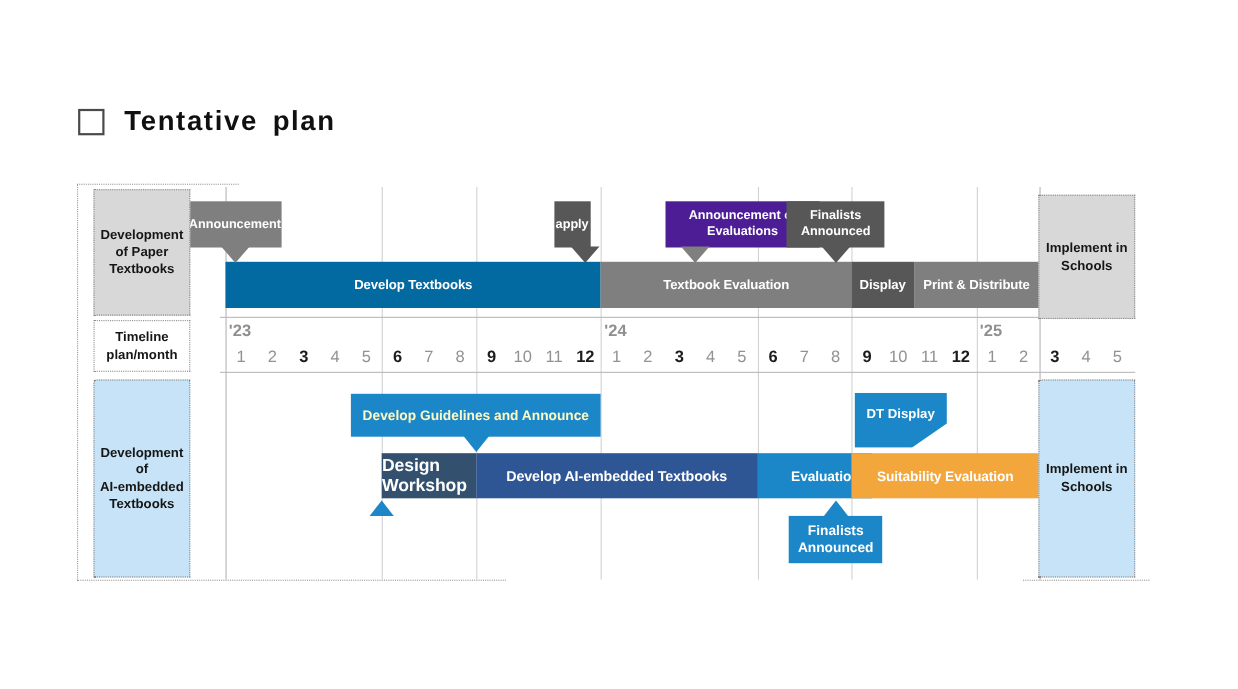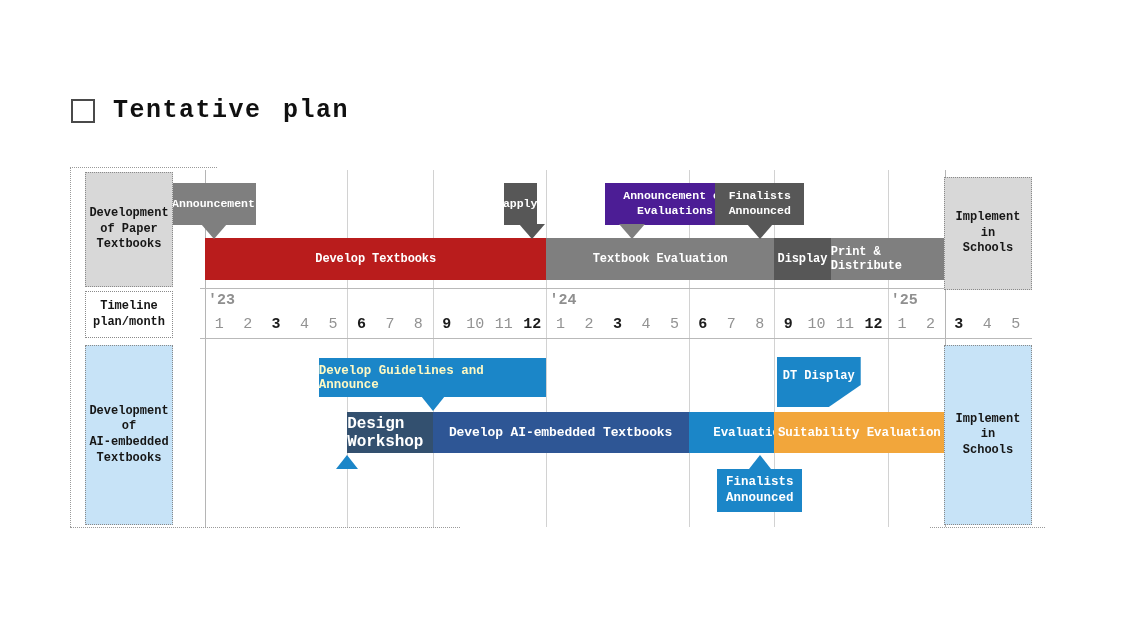--- a/index.html
+++ b/index.html
@@ -1,18 +1,18 @@
 <!DOCTYPE html>
 <html><head>
 <meta charset="utf-8">
 <style>
   html,body{margin:0;padding:0;background:#fff;}
   body{width:1125px;height:626px;position:relative;overflow:hidden;
        font-family:"Liberation Sans",sans-serif;}
-  .slide{position:absolute;inset:0;background:#fff;font-family:Liberation Mono, monospace;}
+  .slide{position:absolute;inset:0;background:#fff;}
 
   
   .title-row{position:absolute;left:71px;top:96px;display:flex;align-items:center;gap:18px;}
   .checkbox{width:20px;height:20px;border:2px solid #4a4a4a;background:#fff;}
   .title-text{font-size:25px;font-weight:600;color:#101010;letter-spacing:1.5px;word-spacing:5px;}
 
   
   #chart{position:absolute;inset:0;}
 
   
@@ -109,21 +109,21 @@
       <div class="month q" style="left: 773.966px; width: 28.4483px;">9</div>
       <div class="month" style="left: 802.414px; width: 28.4483px;">10</div>
       <div class="month" style="left: 830.862px; width: 28.4483px;">11</div>
       <div class="month q" style="left: 859.31px; width: 28.4483px;">12</div>
       <div class="year" style="left: 890.759px;">'25</div>
       <div class="month" style="left: 887.759px; width: 28.4483px;">1</div>
       <div class="month" style="left: 916.207px; width: 28.4483px;">2</div>
       <div class="month q" style="left: 944.655px; width: 28.4483px;">3</div>
       <div class="month" style="left: 973.103px; width: 28.4483px;">4</div>
       <div class="month" style="left: 1001.55px; width: 28.4483px;">5</div>
-      <div class="tbar" style="left: 205px; width: 341.379px; background: #b91c1c;">Develop Textbooks</div>
+      <div class="tbar" style="left: 205px; width: 341.379px; background: #0369a1;">Develop Textbooks</div>
       <div class="tbar" style="left: 546.379px; width: 227.586px; background: rgb(127, 127, 127);">Textbook Evaluation</div>
       <div class="tbar" style="left: 773.966px; width: 56.8966px; background: rgb(87, 87, 87);">Display</div>
       <div class="tbar" style="left: 830.862px; width: 113.793px; background: rgb(127, 127, 127);">Print &amp; Distribute</div>
       <div class="co-box" style="left: 171.534px; width: 84px; background: rgb(127, 127, 127);">Announcement</div>
       <div class="co-ptr" style="left: 200.534px; border-top-color: rgb(127, 127, 127);"></div>
       <div class="co-box" style="left: 503.655px; width: 33px; background: rgb(87, 87, 87);">apply</div>
       <div class="co-ptr" style="left: 519.155px; border-top-color: rgb(87, 87, 87);"></div>
       <div class="co-box" style="left: 605px; width: 140px; background: #4c1d95;">Announcement of
 Evaluations</div>
       <div class="co-ptr" style="left: 618.724px; border-top-color: rgb(127, 127, 127);"></div>

